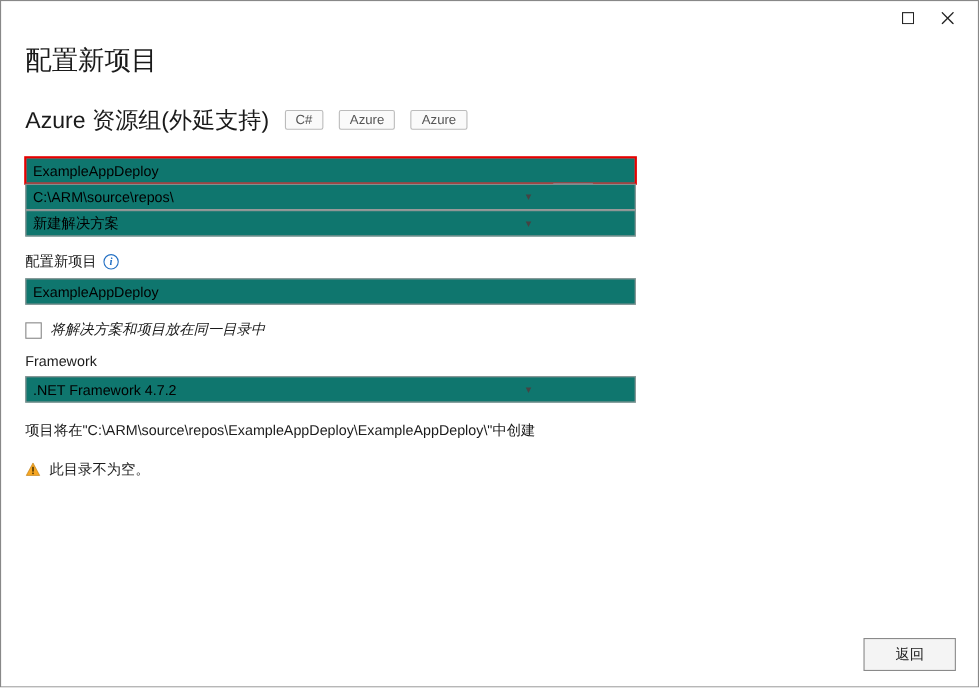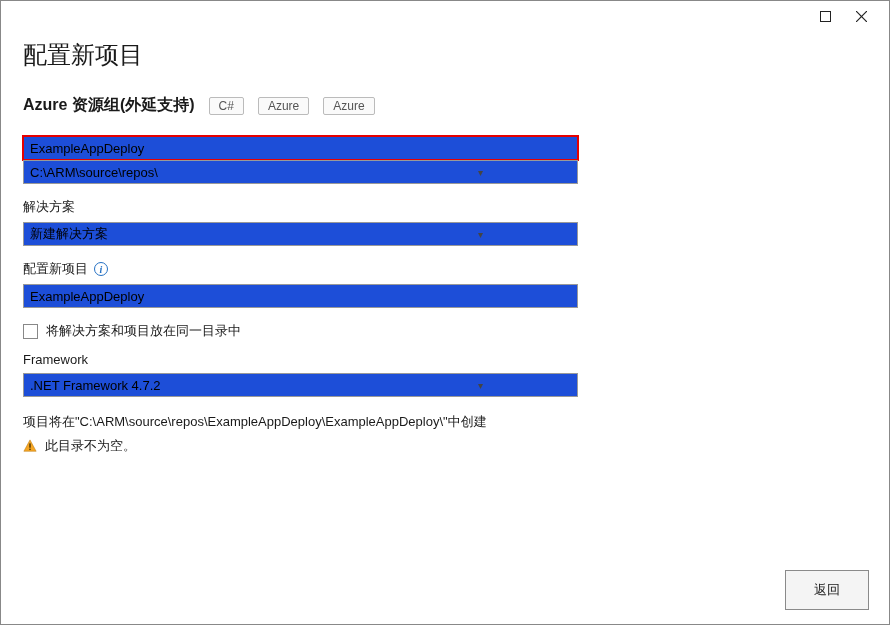--- a/index.html
+++ b/index.html
@@ -35,22 +35,22 @@
   h1.page-title {
     font-size: 24px;
     font-weight: 400;
     margin: 8px 0 24px 0;
   }
   .subtitle-row {
     display: flex; align-items: center; gap: 14px;
     margin-bottom: 20px;
   }
   .subtitle {
-    font-size: 16px;
-    font-weight: 700;
+    font-size: 21px;
+    font-weight: 400;
   }
   .tag {
     border: 1px solid #bbb;
     border-radius: 2px;
     padding: 1px 9px;
     font-size: 12px;
     color: #555;
     background: #fafafa;
   }
   .field-label {
@@ -59,21 +59,21 @@
     margin-top: 14px;
     display: flex; align-items: center; gap: 6px;
   }
   .text-input, .select-input {
     width: 555px;
     height: 24px;
     border: 1px solid #999;
     padding: 2px 6px;
     font-family: inherit;
     font-size: 13px;
-    background: #1d4ed8;
+    background: #0f766e;
   }
   .select-wrap { position: relative; width: 466px; }
   .select-caret {
     position: absolute;
     right: 6px; top: 50%; transform: translateY(-50%);
     pointer-events: none;
     font-size: 10px; color: #444;
   }
   .highlight-red {
     outline: 2px solid #e60000;
@@ -86,50 +86,51 @@
     background: #dce8f7;
     display: flex; align-items: center; justify-content: center;
     font-size: 11px; letter-spacing: -1px;
     color: #2a3a66;
     cursor: pointer;
   }
   .checkbox-row {
     margin-top: 14px;
     display: flex; align-items: center; gap: 8px;
     font-size: 13px;
+    font-style: italic;
   }
   .checkbox-box {
     width: 15px; height: 15px;
     border: 1px solid #888;
     background: #fff;
   }
   .info-icon {
     width: 14px; height: 14px;
     border: 1px solid #2571c4;
     color: #2571c4;
     border-radius: 50%;
     display: inline-flex; align-items: center; justify-content: center;
     font-size: 10px; font-weight: bold;
     font-style: italic;
     font-family: serif;
   }
   .path-note { margin-top: 16px; font-size: 13px; color: #1a1a1a; }
   .warning-row {
-    margin-top: 6px;
+    margin-top: 18px;
     display: flex; align-items: center; gap: 8px;
     font-size: 13px;
   }
   .warn-icon svg { width: 14px; height: 14px; display: block; }
   .footer {
     position: absolute;
     bottom: 14px; right: 20px;
     display: flex; gap: 14px;
   }
   .btn {
-    width: 84px; height: 40px;
+    width: 84px; height: 30px;
     border: 1px solid #8a8a8a;
     background: #f4f4f4;
     display: flex; align-items: center; justify-content: center;
     font-size: 13px;
     cursor: pointer;
   }
   .btn.primary-highlight {
     outline: 3px solid #e60000;
     outline-offset: 2px;
   }
@@ -167,21 +168,20 @@
     <input type="text" class="text-input highlight-red" value="ExampleAppDeploy" style="">
 
     <div class="row">
       <div class="select-wrap">
         <input type="text" class="text-input" value="C:\ARM\source\repos\" style="">
         <span class="select-caret">▾</span>
       </div>
       <div class="browse-btn">...</div>
     </div>
 
-    <div class="field-label">解决方案</div>
     <div class="select-wrap">
       <input type="text" class="text-input" readonly="" value="新建解决方案" style="">
       <span class="select-caret">▾</span>
     </div>
 
     <div class="field-label">
       <span>配置新项目</span>
       <span class="info-icon">i</span>
     </div>
     <input type="text" class="text-input" value="ExampleAppDeploy" style="">

